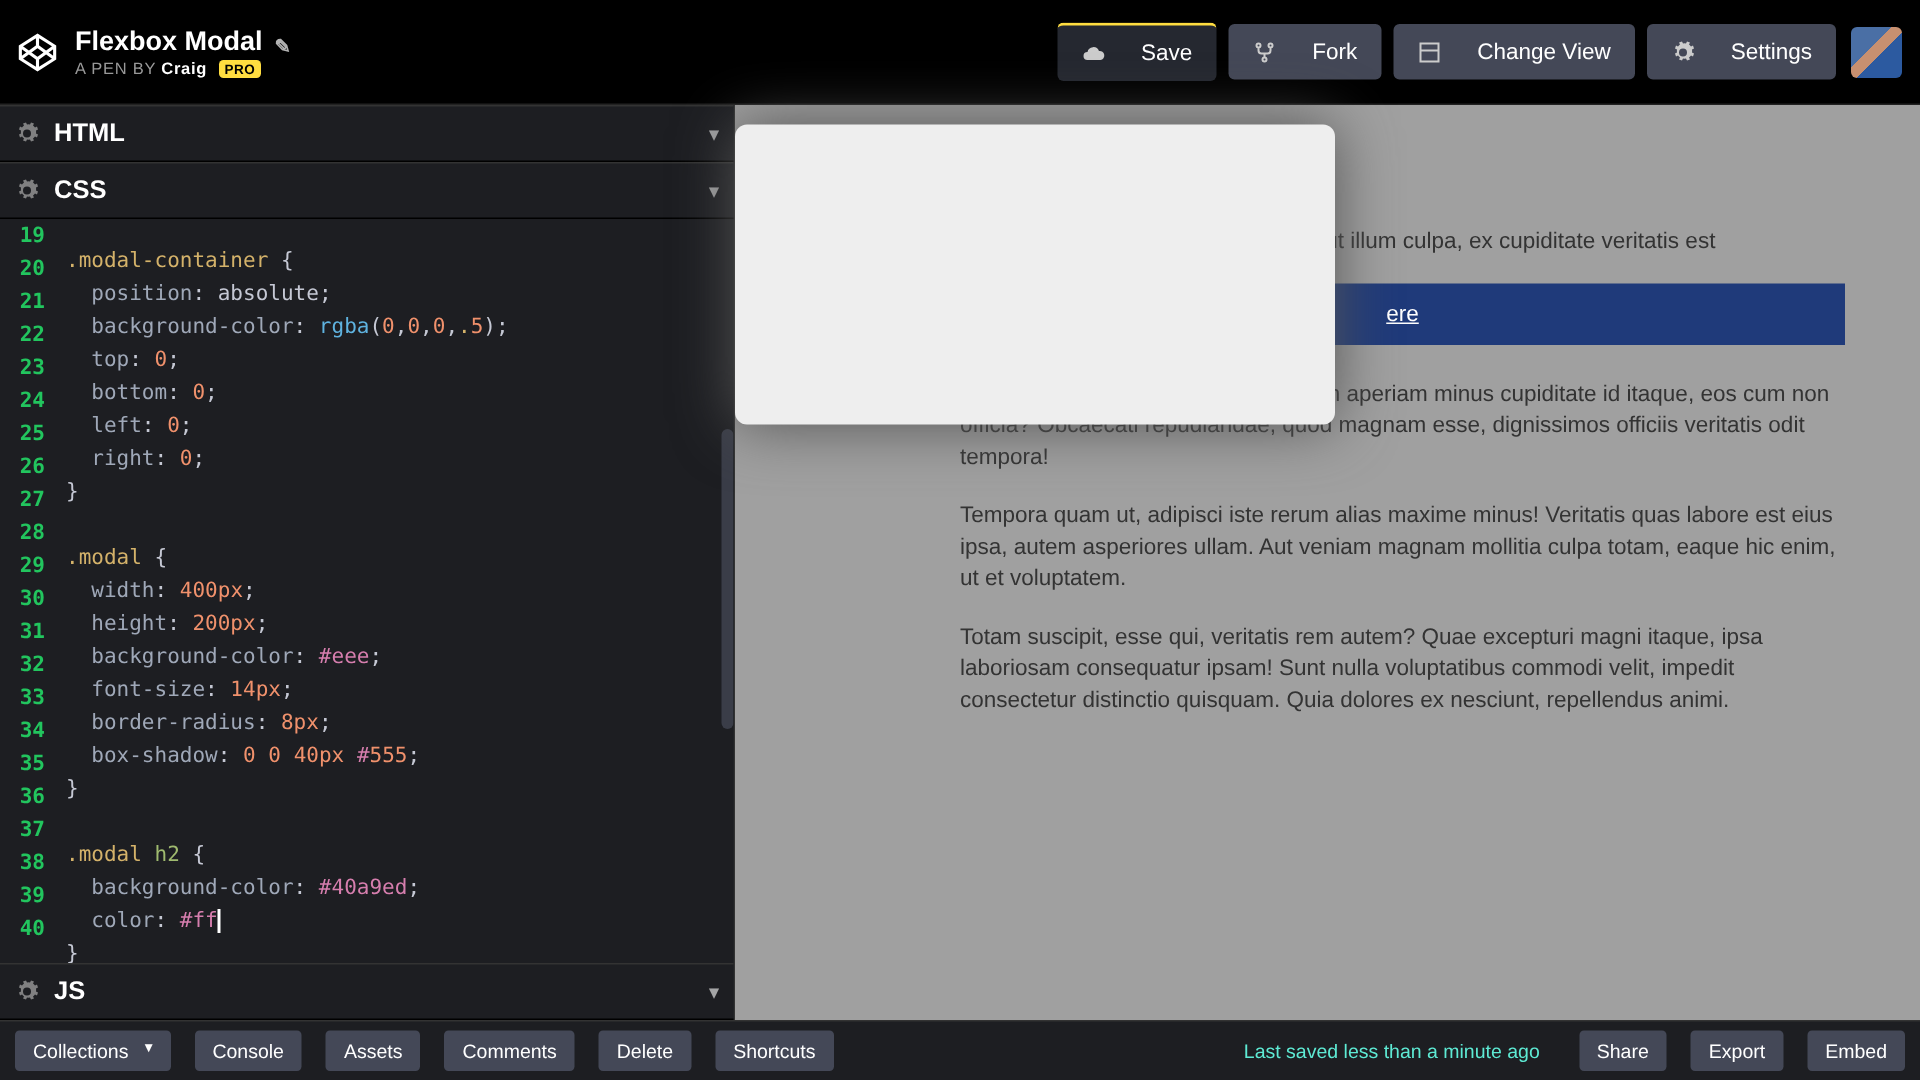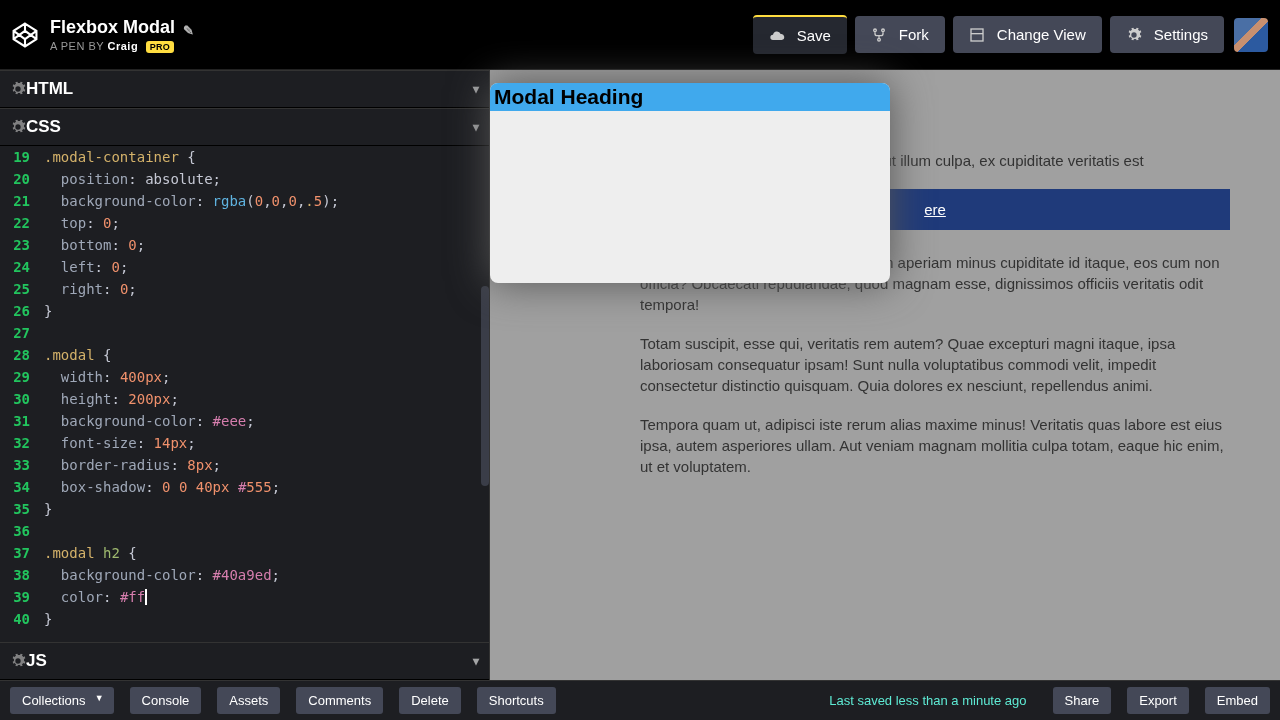--- a/index.html
+++ b/index.html
@@ -53,21 +53,21 @@
 .header-btn {
   background: #444857;
   border: none;
   color: #fff;
   padding: 10px 16px;
   margin-left: 8px;
   font-size: 15px;
   border-radius: 4px;
   display: flex;
   align-items: center;
-  gap: 12px;
+  gap: 24px;
   cursor: pointer;
 }
 .header-btn.save { background: #252830; border-top: 2px solid #ffdd40; }
 .avatar {
   width: 34px;
   height: 34px;
   border-radius: 4px;
   margin-left: 10px;
   background: linear-gradient(135deg, #4a6fa5 40%, #c89070 40%, #c89070 55%, #2c5aa0 55%);
 }
@@ -82,20 +82,21 @@
   flex-direction: column;
   border-right: 1px solid #333;
 }
 .panel-header {
   background: #1d1e22;
   border-bottom: 1px solid #000;
   border-top: 1px solid #333;
   padding: 8px 10px;
   display: flex;
   align-items: center;
+  gap: 10px;
   font-size: 17px;
   font-weight: 700;
 }
 .gear-icon {
   width: 16px;
   height: 16px;
   opacity: 0.7;
 }
 .chevron {
   margin-left: auto;
@@ -120,20 +121,21 @@
   color: #22c55e;
   padding-right: 6px;
   user-select: none;
   font-weight: bold;
 }
 .gutter div { height: 22px; }
 .code-body {
   margin-left: 44px;
   white-space: pre;
   color: #c5c8d4;
+  margin-top: 17px;
 }
 .code-body .line { height: 22px; display: block; }
 .tok-sel { color: #d4b26a; }
 .tok-class { color: #9fba6f; }
 .tok-prop { color: #9fa8b8; }
 .tok-func { color: #5fb3e0; }
 .tok-num { color: #f0916c; }
 .tok-hex { color: #d67eae; }
 .cursor-blink {
   border-right: 2px solid #fff;
@@ -339,26 +341,25 @@
       <span class="chevron">▾</span>
     </div>
   </div>
 
   <div class="preview">
     <div class="preview-content">
       <div class="preview-text">
         <p class="preview-para">ipisicing elit. Non cumque expedita aut illum culpa, ex cupiditate veritatis est</p>
         <div class="click-btn">ere</div>
         <p class="preview-para">ipisicing elit. Assumenda facere ipsum aperiam minus cupiditate id itaque, eos cum non officia? Obcaecati repudiandae, quod magnam esse, dignissimos officiis veritatis odit tempora!</p>
+        <p class="preview-para">Tempora quam ut, adipisci iste rerum alias maxime minus! Veritatis quas labore est eius ipsa, autem asperiores ullam. Aut veniam magnam mollitia culpa totam, eaque hic enim, ut et voluptatem.</p>
         <p class="preview-para">Totam suscipit, esse qui, veritatis rem autem? Quae excepturi magni itaque, ipsa laboriosam consequatur ipsam! Sunt nulla voluptatibus commodi velit, impedit consectetur distinctio quisquam. Quia dolores ex nesciunt, repellendus animi.</p>
-        <p class="preview-para">Tempora quam ut, adipisci iste rerum alias maxime minus! Veritatis quas labore est eius ipsa, autem asperiores ullam. Aut veniam magnam mollitia culpa totam, eaque hic enim, ut et voluptatem.</p>
       </div>
     </div>
     <div class="modal-box">
-      <h2>Modal Heading</h2>
     </div>
   </div>
 </div>
 
 <div class="footer">
   <button class="footer-btn dropdown">Collections</button>
   <button class="footer-btn">Console</button>
   <button class="footer-btn">Assets</button>
   <button class="footer-btn">Comments</button>
   <button class="footer-btn">Delete</button>

